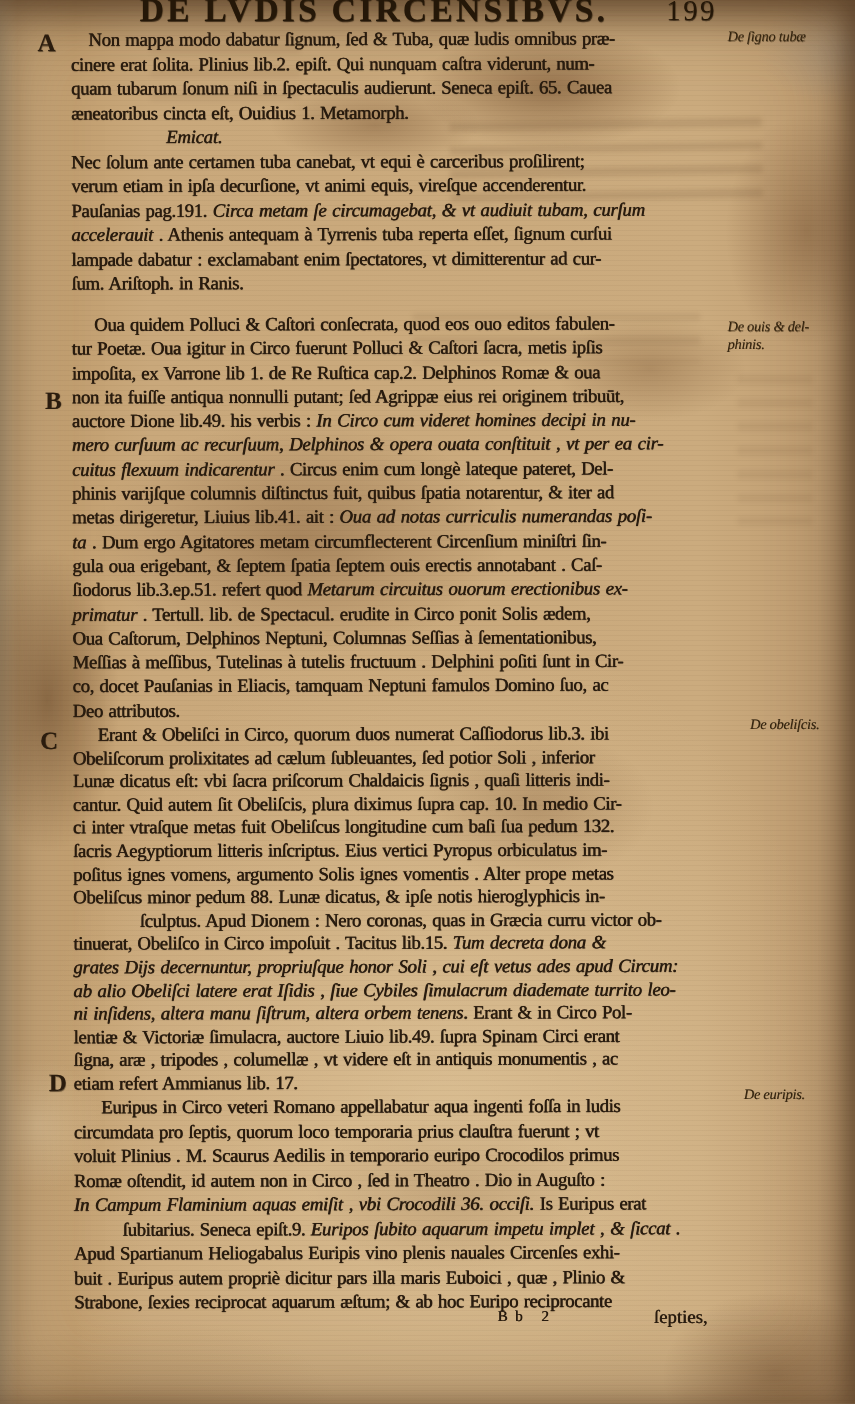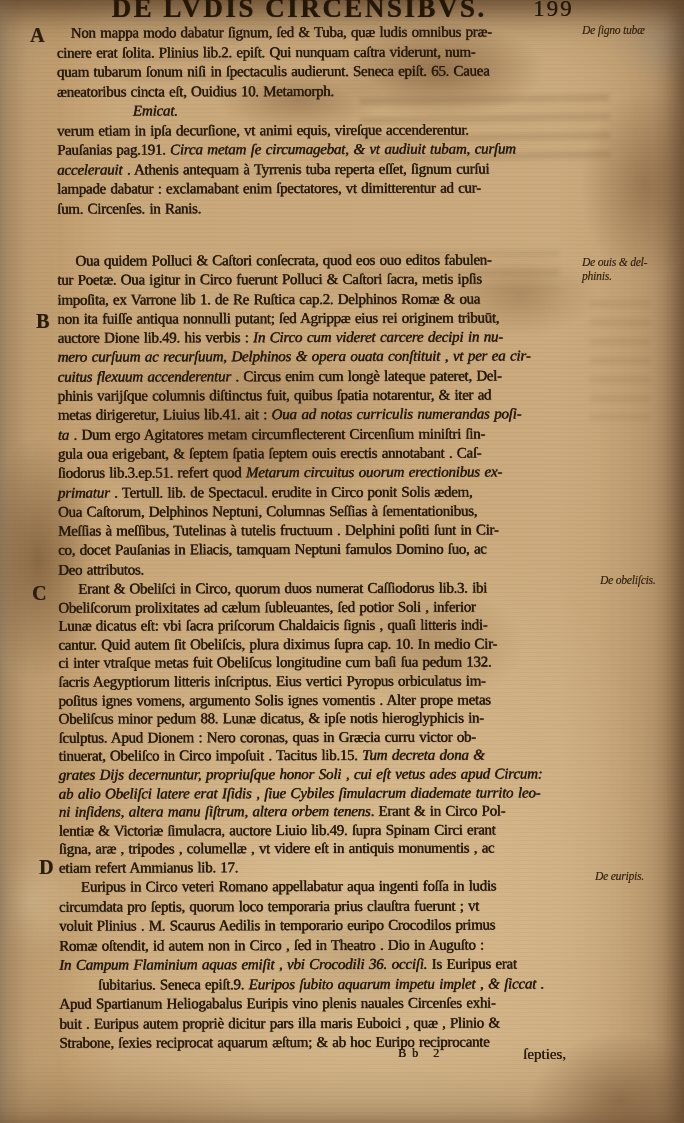--- a/index.html
+++ b/index.html
@@ -77,57 +77,58 @@
   <div class="ghost g4"></div>
 
   <div class="running-title">DE LVDIS CIRCENSIBVS.</div>
   <div class="page-number">199</div>
 
   <div class="text-block" id="text-block">
       <div class="para" style="top: 24px;">
         <div class="line" style="height: 19.5px; padding-left: 14px;"><span>Non mappa modo dabatur ſignum, ſed &amp; Tuba, quæ ludis omnibus præ-</span></div>
         <div class="line" style="height: 19.5px;"><span>cinere erat ſolita. Plinius lib.2. epiſt. Qui nunquam caſtra viderunt, num-</span></div>
         <div class="line" style="height: 19.5px;"><span>quam tubarum ſonum niſi in ſpectaculis audierunt. Seneca epiſt. 65. Cauea</span></div>
-        <div class="line" style="height: 19.5px;"><span>æneatoribus cincta eſt, Ouidius 10. Metamorph.</span></div>
+        <div class="line" style="height: 19.5px;"><span>æneatoribus cincta eſt, Ouidius 1. Metamorph.</span></div>
         <div class="line" style="height: 19.5px; padding-left: 76px;"><span class="it">Emicat.</span></div>
+        <div class="line" style="height: 19.5px;"><span>Nec ſolum ante certamen tuba canebat, vt equi è carceribus proſilirent;</span></div>
         <div class="line" style="height: 19.5px;"><span>verum etiam in ipſa decurſione, vt animi equis, vireſque accenderentur.</span></div>
         <div class="line" style="height: 19.5px;"><span>Pauſanias pag.191. </span><span class="it">Circa metam ſe circumagebat, &amp; vt audiuit tubam, curſum</span></div>
         <div class="line" style="height: 19.5px;"><span class="it">accelerauit</span><span> .  Athenis antequam à Tyrrenis tuba reperta eſſet, ſignum curſui</span></div>
         <div class="line" style="height: 19.5px;"><span>lampade dabatur :  exclamabant enim ſpectatores, vt dimitterentur ad cur-</span></div>
-        <div class="line" style="height: 19.5px;"><span>ſum. Circenſes. in Ranis.</span></div>
+        <div class="line" style="height: 19.5px;"><span>ſum. Ariſtoph. in Ranis.</span></div>
       </div>
       <div class="para" style="top: 252px;">
         <div class="line" style="height: 19.3px; padding-left: 18px;"><span>Oua quidem Polluci &amp; Caſtori conſecrata, quod eos ouo editos fabulen-</span></div>
         <div class="line" style="height: 19.3px;"><span>tur Poetæ.  Oua igitur in Circo fuerunt Polluci &amp; Caſtori ſacra, metis ipſis</span></div>
         <div class="line" style="height: 19.3px;"><span>impoſita, ex Varrone lib 1. de Re Ruſtica cap.2.  Delphinos Romæ &amp; oua</span></div>
         <div class="line" style="height: 19.3px;"><span>non ita fuiſſe antiqua nonnulli putant; ſed Agrippæ eius rei originem tribuūt,</span></div>
-        <div class="line" style="height: 19.3px;"><span>auctore Dione lib.49. his verbis : </span><span class="it">In Circo cum videret carcere decipi in nu-</span></div>
+        <div class="line" style="height: 19.3px;"><span>auctore Dione lib.49. his verbis : </span><span class="it">In Circo cum videret homines decipi in nu-</span></div>
         <div class="line" style="height: 19.3px;"><span class="it">mero curſuum ac recurſuum,  Delphinos &amp; opera ouata conſtituit , vt per ea cir-</span></div>
-        <div class="line" style="height: 19.3px;"><span class="it">cuitus flexuum accenderentur</span><span> .  Circus enim cum longè lateque pateret,  Del-</span></div>
+        <div class="line" style="height: 19.3px;"><span class="it">cuitus flexuum indicarentur</span><span> .  Circus enim cum longè lateque pateret,  Del-</span></div>
         <div class="line" style="height: 19.3px;"><span>phinis varijſque columnis diſtinctus fuit, quibus ſpatia notarentur, &amp; iter ad</span></div>
         <div class="line" style="height: 19.3px;"><span>metas dirigeretur, Liuius lib.41. ait : </span><span class="it">Oua ad notas curriculis numerandas poſi-</span></div>
         <div class="line" style="height: 19.3px;"><span class="it">ta</span><span> .  Dum ergo Agitatores metam circumflecterent Circenſium  miniſtri ſin-</span></div>
         <div class="line" style="height: 19.3px;"><span>gula oua erigebant, &amp; ſeptem ſpatia ſeptem ouis erectis annotabant .   Caſ-</span></div>
         <div class="line" style="height: 19.3px;"><span>ſiodorus lib.3.ep.51. refert quod </span><span class="it">Metarum circuitus ouorum erectionibus ex-</span></div>
         <div class="line" style="height: 19.3px;"><span class="it">primatur</span><span> .  Tertull. lib. de Spectacul.  erudite in Circo ponit Solis ædem,</span></div>
         <div class="line" style="height: 19.3px;"><span>Oua Caſtorum, Delphinos Neptuni,  Columnas Seſſias à ſementationibus,</span></div>
         <div class="line" style="height: 19.3px;"><span>Meſſias à meſſibus, Tutelinas à tutelis fructuum .  Delphini poſiti ſunt in Cir-</span></div>
         <div class="line" style="height: 19.3px;"><span>co,  docet Pauſanias in Eliacis, tamquam Neptuni famulos Domino ſuo,  ac</span></div>
         <div class="line" style="height: 19.3px;"><span>Deo attributos.</span></div>
       </div>
       <div class="para" style="top: 580px;">
         <div class="line" style="height: 18.6px; padding-left: 20px;"><span>Erant &amp; Obeliſci in Circo,  quorum  duos numerat  Caſſiodorus lib.3. ibi</span></div>
         <div class="line" style="height: 18.6px;"><span>Obeliſcorum prolixitates ad cælum ſubleuantes,  ſed potior Soli ,  inferior</span></div>
         <div class="line" style="height: 18.6px;"><span>Lunæ dicatus eſt:  vbi ſacra priſcorum Chaldaicis ſignis ,  quaſi litteris indi-</span></div>
         <div class="line" style="height: 18.6px;"><span>cantur. Quid autem ſit Obeliſcis, plura diximus ſupra cap. 10.  In medio Cir-</span></div>
         <div class="line" style="height: 18.6px;"><span>ci inter vtraſque metas fuit Obeliſcus longitudine cum baſi ſua pedum  132.</span></div>
         <div class="line" style="height: 18.6px;"><span>ſacris Aegyptiorum litteris inſcriptus.  Eius vertici Pyropus orbiculatus im-</span></div>
         <div class="line" style="height: 18.6px;"><span>poſitus ignes vomens,  argumento Solis ignes vomentis .   Alter prope metas</span></div>
         <div class="line" style="height: 18.6px;"><span>Obeliſcus minor pedum 88. Lunæ dicatus,  &amp; ipſe notis hieroglyphicis in-</span></div>
-        <div class="line" style="height: 18.6px;"><span>ſculptus.  Apud Dionem :  Nero coronas,  quas in Græcia curru victor ob-</span></div>
+        <div class="line" style="height: 18.6px; text-align: center;"><span>ſculptus.  Apud Dionem :  Nero coronas,  quas in Græcia curru victor ob-</span></div>
         <div class="line" style="height: 18.6px;"><span>tinuerat, Obeliſco in Circo impoſuit .  Tacitus lib.15. </span><span class="it">Tum decreta dona &amp;</span></div>
         <div class="line" style="height: 18.6px;"><span class="it">grates Dijs decernuntur, propriuſque honor Soli , cui eſt vetus ades apud Circum:</span></div>
         <div class="line" style="height: 18.6px; font-family: Liberation Serif, serif;"><span class="it">ab alio Obeliſci latere erat Iſidis , ſiue Cybiles ſimulacrum diademate turrito leo-</span></div>
         <div class="line" style="height: 18.6px;"><span class="it">ni inſidens,  altera manu ſiſtrum,  altera orbem tenens</span><span>. Erant &amp; in Circo Pol-</span></div>
         <div class="line" style="height: 18.6px;"><span>lentiæ &amp; Victoriæ ſimulacra, auctore Liuio lib.49. ſupra Spinam Circi erant</span></div>
         <div class="line" style="height: 18.6px;"><span>ſigna, aræ , tripodes ,  columellæ , vt videre eſt in antiquis monumentis ,  ac</span></div>
         <div class="line" style="height: 18.6px;"><span>etiam refert Ammianus lib. 17.</span></div>
       </div>
       <div class="para" style="top: 878px;">
         <div class="line" style="height: 19.5px; padding-left: 22px;"><span>Euripus in Circo veteri Romano appellabatur aqua ingenti foſſa in  ludis</span></div>

